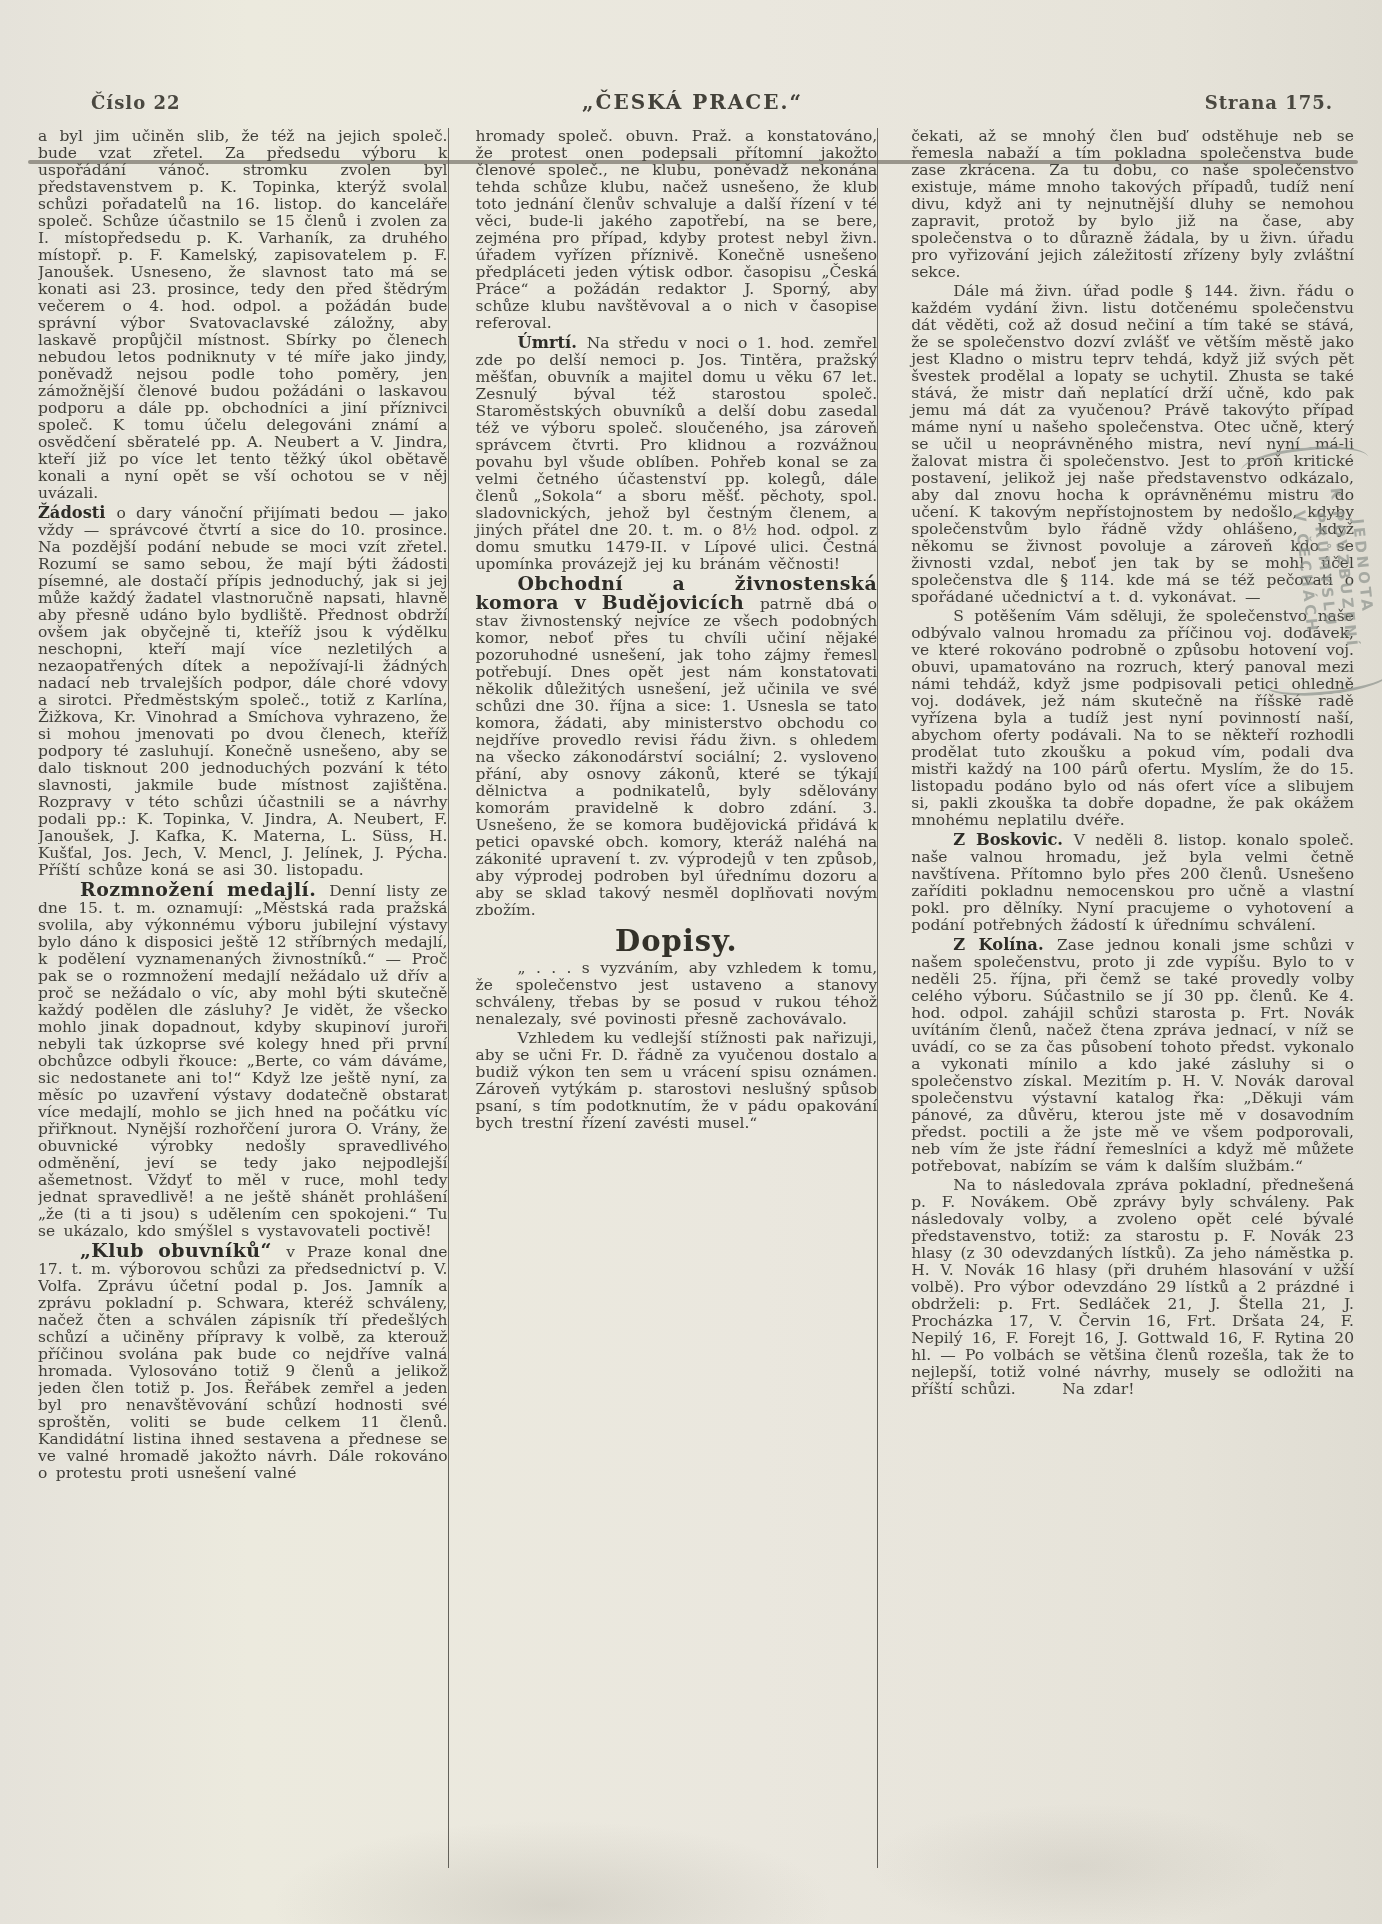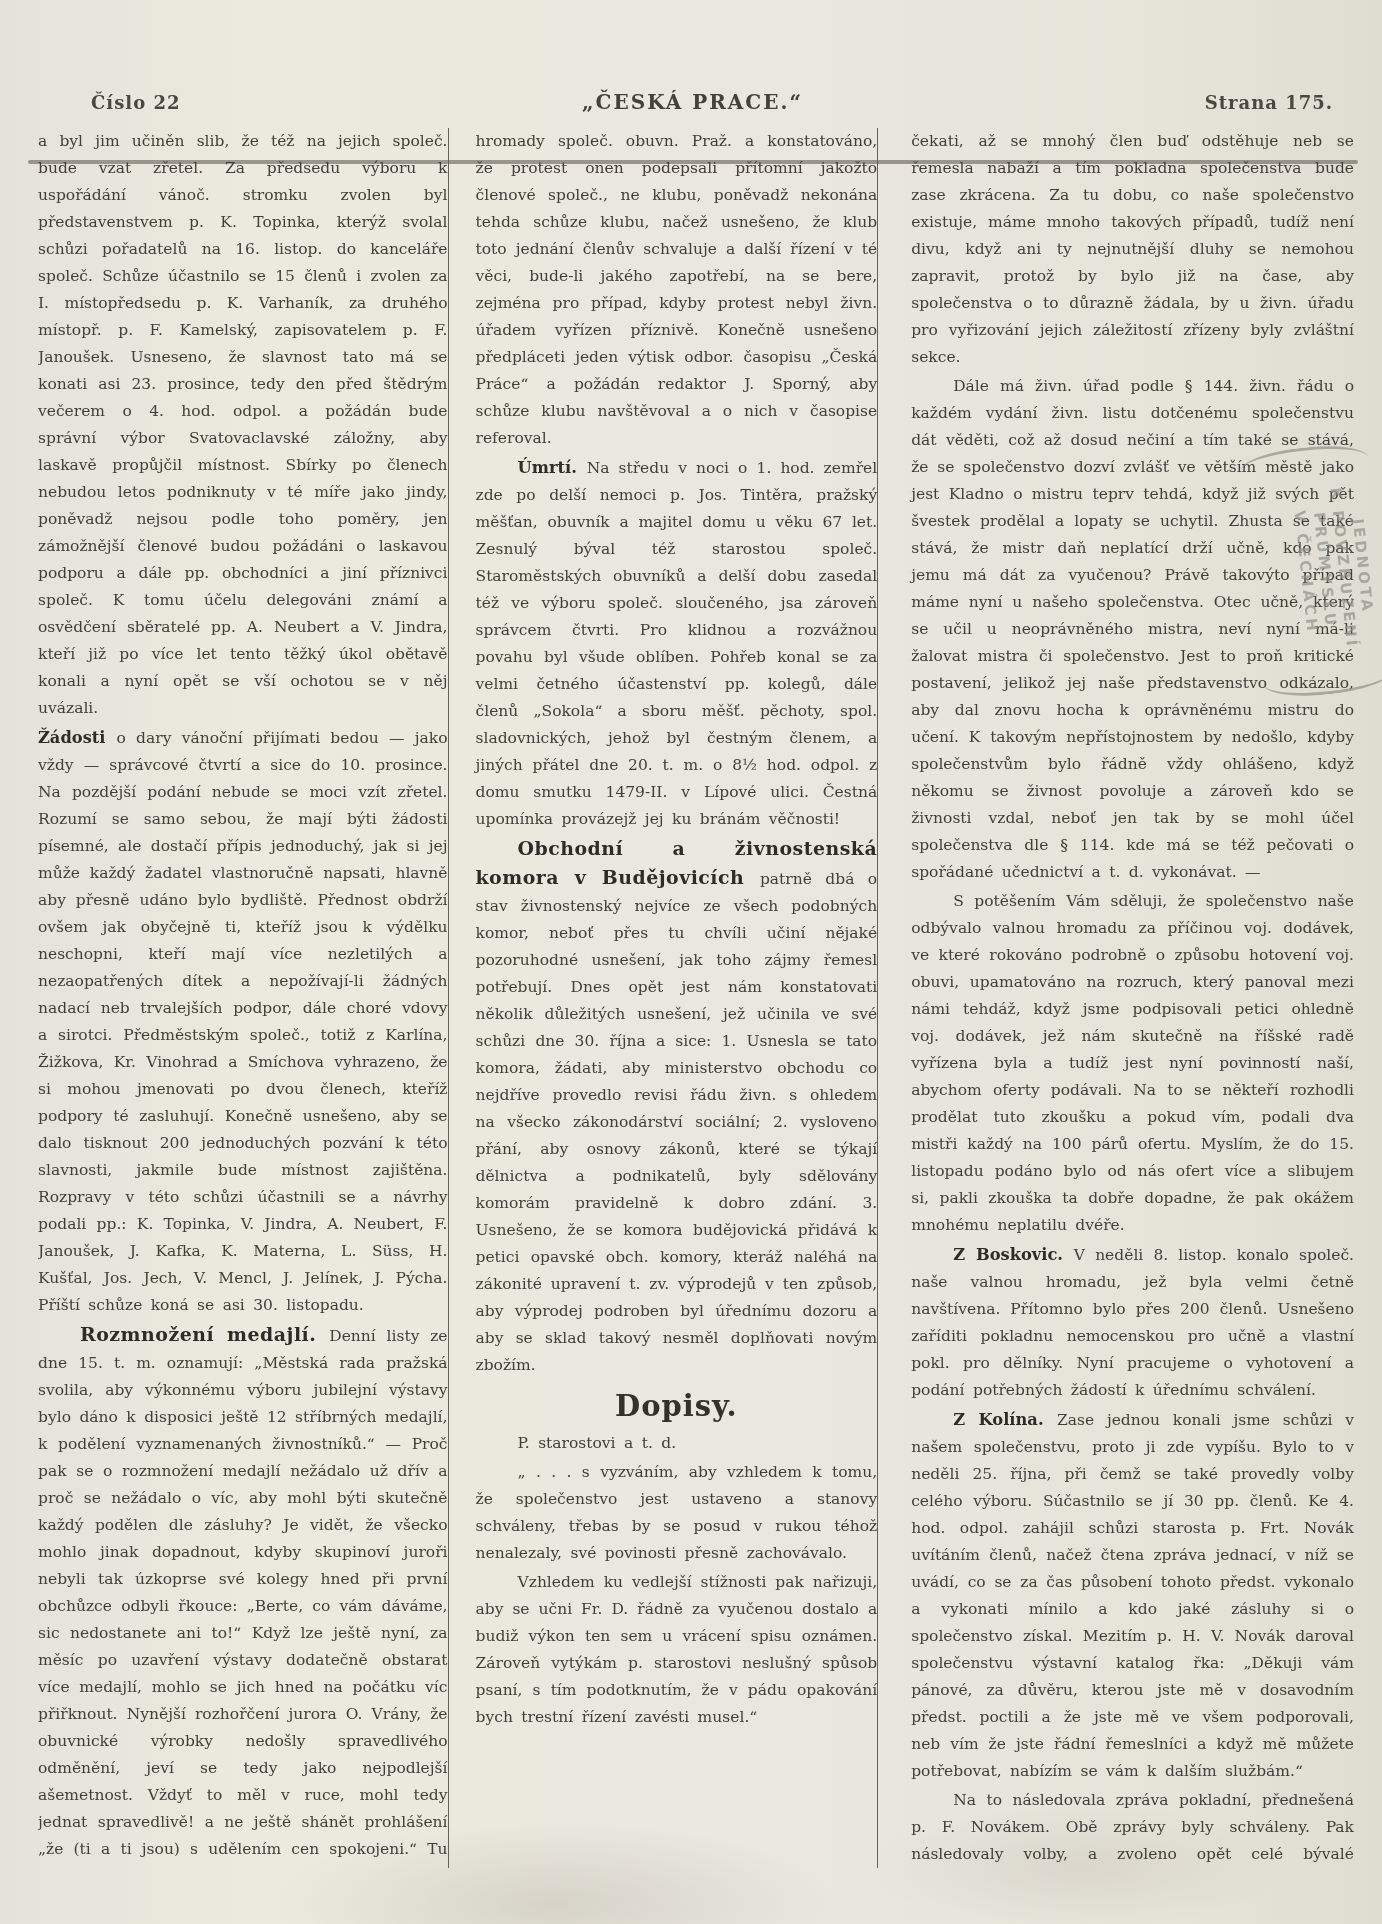--- a/index.html
+++ b/index.html
@@ -13,21 +13,21 @@
     color:#3c3b35;
   }
   .page-header{position:absolute;top:88px;left:45px;right:42px;height:34px;}
   .issue-no{position:absolute;left:0;top:4px;font-size:18px;font-weight:700;color:#4a4840;letter-spacing:1px;margin-left:46px;}
   .masthead{position:absolute;left:0;right:0;top:2px;text-align:center;font-size:20px;font-weight:700;color:#44423a;letter-spacing:2px;}
   .page-no{position:absolute;right:7px;top:4px;font-size:18px;font-weight:700;color:#4a4840;letter-spacing:1px;}
   .header-rule{position:absolute;top:160px;left:28px;right:24px;height:4px;
     background:linear-gradient(90deg,#8a877c 0%,#6f6c62 12%,#8e8b80 30%,#716e64 55%,#8b8density 0,#7a776c 78%,#9a978c 100%);
     background-color:#7d7a70;border-radius:2px;opacity:.75;}
   .columns{position:absolute;top:128px;left:38px;right:28px;height:1760px;display:flex;}
-  .col{height:1740px;overflow:hidden;text-align:justify;font-size:15.5px;line-height:27px;word-spacing:3.5px;color:#403f39;}
+  .col{height:1740px;overflow:hidden;text-align:justify;font-size:15.5px;line-height:17px;word-spacing:3.5px;color:#403f39;}
   .col-1{width:418px;}
   .col-2{width:410px;border-left:1px solid #63615a;padding-left:27px;margin-left:0px;}
   .col-3{width:452px;border-left:1px solid #63615a;padding-left:33px;}
   .para{margin:0 0 2px 0;text-indent:42px;}
   .para.noindent{text-indent:0;}
   .lead{font-weight:700;color:#2d2c27;font-size:1.05em;}
   .lead.big{font-size:1.22em;letter-spacing:.5px;}
   .section-heading{text-align:center;font-size:29px;font-weight:700;color:#333129;margin:14px 0 10px 0;text-indent:0;letter-spacing:1px;}
   .stamp{
     position:absolute;top:515px;right:-42px;width:216px;height:112px;
@@ -57,21 +57,20 @@
       <p class="para noindent">a byl jim učiněn slib, že též na jejich společ. bude vzat zřetel. Za předsedu výboru k uspořádání vánoč. stromku zvolen byl představenstvem p. K. Topinka, kterýž svolal schůzi pořadatelů na 16. listop. do kanceláře společ. Schůze účastnilo se 15 členů i zvolen za I. místopředsedu p. K. Varhaník, za druhého místopř. p. F. Kamelský, zapisovatelem p. F. Janoušek. Usneseno, že slavnost tato má se konati asi 23. prosince, tedy den před štědrým večerem o 4. hod. odpol. a požádán bude správní výbor Svatovaclavské záložny, aby laskavě propůjčil místnost. Sbírky po členech nebudou letos podniknuty v té míře jako jindy, poněvadž nejsou podle toho poměry, jen zámožnější členové budou požádáni o laskavou podporu a dále pp. obchodníci a jiní příznivci společ. K tomu účelu delegováni známí a osvědčení sběratelé pp. A. Neubert a V. Jindra, kteří již po více let tento těžký úkol obětavě konali a nyní opět se vší ochotou se v něj uvázali.</p>
       <p class="para noindent"><span class="lead">Žádosti </span>o dary vánoční přijímati bedou — jako vždy — správcové čtvrtí a sice do 10. prosince. Na pozdější podání nebude se moci vzít zřetel. Rozumí se samo sebou, že mají býti žádosti písemné, ale dostačí přípis jednoduchý, jak si jej může každý žadatel vlastnoručně napsati, hlavně aby přesně udáno bylo bydliště. Přednost obdrží ovšem jak obyčejně ti, kteříž jsou k výdělku neschopni, kteří mají více nezletilých a nezaopatřených dítek a nepožívají-li žádných nadací neb trvalejších podpor, dále choré vdovy a sirotci. Předměstským společ., totiž z Karlína, Žižkova, Kr. Vinohrad a Smíchova vyhrazeno, že si mohou jmenovati po dvou členech, kteříž podpory té zasluhují. Konečně usnešeno, aby se dalo tisknout 200 jednoduchých pozvání k této slavnosti, jakmile bude místnost zajištěna. Rozpravy v této schůzi účastnili se a návrhy podali pp.: K. Topinka, V. Jindra, A. Neubert, F. Janoušek, J. Kafka, K. Materna, L. Süss, H. Kušťal, Jos. Jech, V. Mencl, J. Jelínek, J. Pýcha. Příští schůze koná se asi 30. listopadu.</p>
       <p class="para"><span class="lead big">Rozmnožení medajlí. </span>Denní listy ze dne 15. t. m. oznamují: „Městská rada pražská svolila, aby výkonnému výboru jubilejní výstavy bylo dáno k disposici ještě 12 stříbrných medajlí, k podělení vyznamenaných živnostníků.“ — Proč pak se o rozmnožení medajlí nežádalo už dřív a proč se nežádalo o víc, aby mohl býti skutečně každý podělen dle zásluhy? Je vidět, že všecko mohlo jinak dopadnout, kdyby skupinoví juroři nebyli tak úzkoprse své kolegy hned při první obchůzce odbyli řkouce: „Berte, co vám dáváme, sic nedostanete ani to!“ Když lze ještě nyní, za měsíc po uzavření výstavy dodatečně obstarat více medajlí, mohlo se jich hned na počátku víc přiřknout. Nynější rozhořčení jurora O. Vrány, že obuvnické výrobky nedošly spravedlivého odměnění, jeví se tedy jako nejpodlejší ašemetnost. Vždyť to měl v ruce, mohl tedy jednat spravedlivě! a ne ještě shánět prohlášení „že (ti a ti jsou) s udělením cen spokojeni.“ Tu se ukázalo, kdo smýšlel s vystavovateli poctivě!</p>
       <p class="para"><span class="lead big">„Klub obuvníků“ </span>v Praze konal dne 17. t. m. výborovou schůzi za předsednictví p. V. Volfa. Zprávu účetní podal p. Jos. Jamník a zprávu pokladní p. Schwara, kteréž schváleny, načež čten a schválen zápisník tří předešlých schůzí a učiněny přípravy k volbě, za kterouž příčinou svolána pak bude co nejdříve valná hromada. Vylosováno totiž 9 členů a jelikož jeden člen totiž p. Jos. Řeřábek zemřel a jeden byl pro nenavštěvování schůzí hodnosti své sproštěn, voliti se bude celkem 11 členů. Kandidátní listina ihned sestavena a přednese se ve valné hromadě jakožto návrh. Dále rokováno o protestu proti usnešení valné</p>
     </div>
   <div class="col col-2">
       <p class="para noindent">hromady společ. obuvn. Praž. a konstatováno, že protest onen podepsali přítomní jakožto členové společ., ne klubu, poněvadž nekonána tehda schůze klubu, načež usnešeno, že klub toto jednání členův schvaluje a další řízení v té věci, bude-li jakého zapotřebí, na se bere, zejména pro případ, kdyby protest nebyl živn. úřadem vyřízen příznivě. Konečně usnešeno předpláceti jeden výtisk odbor. časopisu „Česká Práce“ a požádán redaktor J. Sporný, aby schůze klubu navštěvoval a o nich v časopise referoval.</p>
       <p class="para"><span class="lead">Úmrtí. </span>Na středu v noci o 1. hod. zemřel zde po delší nemoci p. Jos. Tintěra, pražský měšťan, obuvník a majitel domu u věku 67 let. Zesnulý býval též starostou společ. Staroměstských obuvníků a delší dobu zasedal též ve výboru společ. sloučeného, jsa zároveň správcem čtvrti. Pro klidnou a rozvážnou povahu byl všude oblíben. Pohřeb konal se za velmi četného účastenství pp. kolegů, dále členů „Sokola“ a sboru měšť. pěchoty, spol. sladovnických, jehož byl čestným členem, a jiných přátel dne 20. t. m. o 8½ hod. odpol. z domu smutku 1479-II. v Lípové ulici. Čestná upomínka provázejž jej ku bránám věčnosti!</p>
       <p class="para"><span class="lead big">Obchodní a živnostenská komora v Budějovicích </span>patrně dbá o stav živnostenský nejvíce ze všech podobných komor, neboť přes tu chvíli učiní nějaké pozoruhodné usnešení, jak toho zájmy řemesl potřebují. Dnes opět jest nám konstatovati několik důležitých usnešení, jež učinila ve své schůzi dne 30. října a sice: 1. Usnesla se tato komora, žádati, aby ministerstvo obchodu co nejdříve provedlo revisi řádu živn. s ohledem na všecko zákonodárství sociální; 2. vysloveno přání, aby osnovy zákonů, které se týkají dělnictva a podnikatelů, byly sdělovány komorám pravidelně k dobro zdání. 3. Usnešeno, že se komora budějovická přidává k petici opavské obch. komory, kteráž naléhá na zákonité upravení t. zv. výprodejů v ten způsob, aby výprodej podroben byl úřednímu dozoru a aby se sklad takový nesměl doplňovati novým zbožím.</p>
       <div class="section-heading">Dopisy.</div>
-      <p class="para">P. starostovi a t. d.</p>
       <p class="para">„ . . . s vyzváním, aby vzhledem k tomu, že společenstvo jest ustaveno a stanovy schváleny, třebas by se posud v rukou téhož nenalezaly, své povinosti přesně zachovávalo.</p>
       <p class="para">Vzhledem ku vedlejší stížnosti pak nařizuji, aby se učni Fr. D. řádně za vyučenou dostalo a budiž výkon ten sem u vrácení spisu oznámen. Zároveň vytýkám p. starostovi neslušný spůsob psaní, s tím podotknutím, že v pádu opakování bych trestní řízení zavésti musel.“</p>
     </div>
   <div class="col col-3">
       <p class="para noindent">čekati, až se mnohý člen buď odstěhuje neb se řemesla nabaží a tím pokladna společenstva bude zase zkrácena. Za tu dobu, co naše společenstvo existuje, máme mnoho takových případů, tudíž není divu, když ani ty nejnutnější dluhy se nemohou zapravit, protož by bylo již na čase, aby společenstva o to důrazně žádala, by u živn. úřadu pro vyřizování jejich záležitostí zřízeny byly zvláštní sekce.</p>
       <p class="para">Dále má živn. úřad podle § 144. živn. řádu o každém vydání živn. listu dotčenému společenstvu dát věděti, což až dosud nečiní a tím také se stává, že se společenstvo dozví zvlášť ve větším městě jako jest Kladno o mistru teprv tehdá, když již svých pět švestek prodělal a lopaty se uchytil. Zhusta se také stává, že mistr daň neplatící drží učně, kdo pak jemu má dát za vyučenou? Právě takovýto případ máme nyní u našeho společenstva. Otec učně, který se učil u neoprávněného mistra, neví nyní má-li žalovat mistra či společenstvo. Jest to proň kritické postavení, jelikož jej naše představenstvo odkázalo, aby dal znovu hocha k oprávněnému mistru do učení. K takovým nepřístojnostem by nedošlo, kdyby společenstvům bylo řádně vždy ohlášeno, když někomu se živnost povoluje a zároveň kdo se živnosti vzdal, neboť jen tak by se mohl účel společenstva dle § 114. kde má se též pečovati o spořádané učednictví a t. d. vykonávat. —</p>
       <p class="para">S potěšením Vám sděluji, že společenstvo naše odbývalo valnou hromadu za příčinou voj. dodávek, ve které rokováno podrobně o způsobu hotovení voj. obuvi, upamatováno na rozruch, který panoval mezi námi tehdáž, když jsme podpisovali petici ohledně voj. dodávek, jež nám skutečně na říšské radě vyřízena byla a tudíž jest nyní povinností naší, abychom oferty podávali. Na to se někteří rozhodli prodělat tuto zkoušku a pokud vím, podali dva mistři každý na 100 párů ofertu. Myslím, že do 15. listopadu podáno bylo od nás ofert více a slibujem si, pakli zkouška ta dobře dopadne, že pak okážem mnohému neplatilu dvéře.</p>
       <p class="para"><span class="lead">Z Boskovic. </span>V neděli 8. listop. konalo společ. naše valnou hromadu, jež byla velmi četně navštívena. Přítomno bylo přes 200 členů. Usnešeno zaříditi pokladnu nemocenskou pro učně a vlastní pokl. pro dělníky. Nyní pracujeme o vyhotovení a podání potřebných žádostí k úřednímu schválení.</p>
       <p class="para"><span class="lead">Z Kolína. </span>Zase jednou konali jsme schůzi v našem společenstvu, proto ji zde vypíšu. Bylo to v neděli 25. října, při čemž se také provedly volby celého výboru. Súčastnilo se jí 30 pp. členů. Ke 4. hod. odpol. zahájil schůzi starosta p. Frt. Novák uvítáním členů, načež čtena zpráva jednací, v níž se uvádí, co se za čas působení tohoto předst. vykonalo a vykonati mínilo a kdo jaké zásluhy si o společenstvo získal. Mezitím p. H. V. Novák daroval společenstvu výstavní katalog řka: „Děkuji vám pánové, za důvěru, kterou jste mě v dosavodním předst. poctili a že jste mě ve všem podporovali, neb vím že jste řádní řemeslníci a když mě můžete potřebovat, nabízím se vám k dalším službám.“</p>
       <p class="para">Na to následovala zpráva pokladní, přednešená p. F. Novákem. Obě zprávy byly schváleny. Pak následovaly volby, a zvoleno opět celé bývalé představenstvo, totiž: za starostu p. F. Novák 23 hlasy (z 30 odevzdaných lístků). Za jeho náměstka p. H. V. Novák 16 hlasy (při druhém hlasování v užší volbě). Pro výbor odevzdáno 29 lístků a 2 prázdné i obdrželi: p. Frt. Sedláček 21, J. Štella 21, J. Procházka 17, V. Červin 16, Frt. Dršata 24, F. Nepilý 16, F. Forejt 16, J. Gottwald 16, F. Rytina 20 hl. — Po volbách se většina členů rozešla, tak že to nejlepší, totiž volné návrhy, musely se odložiti na příští schůzi.   Na zdar!</p>

